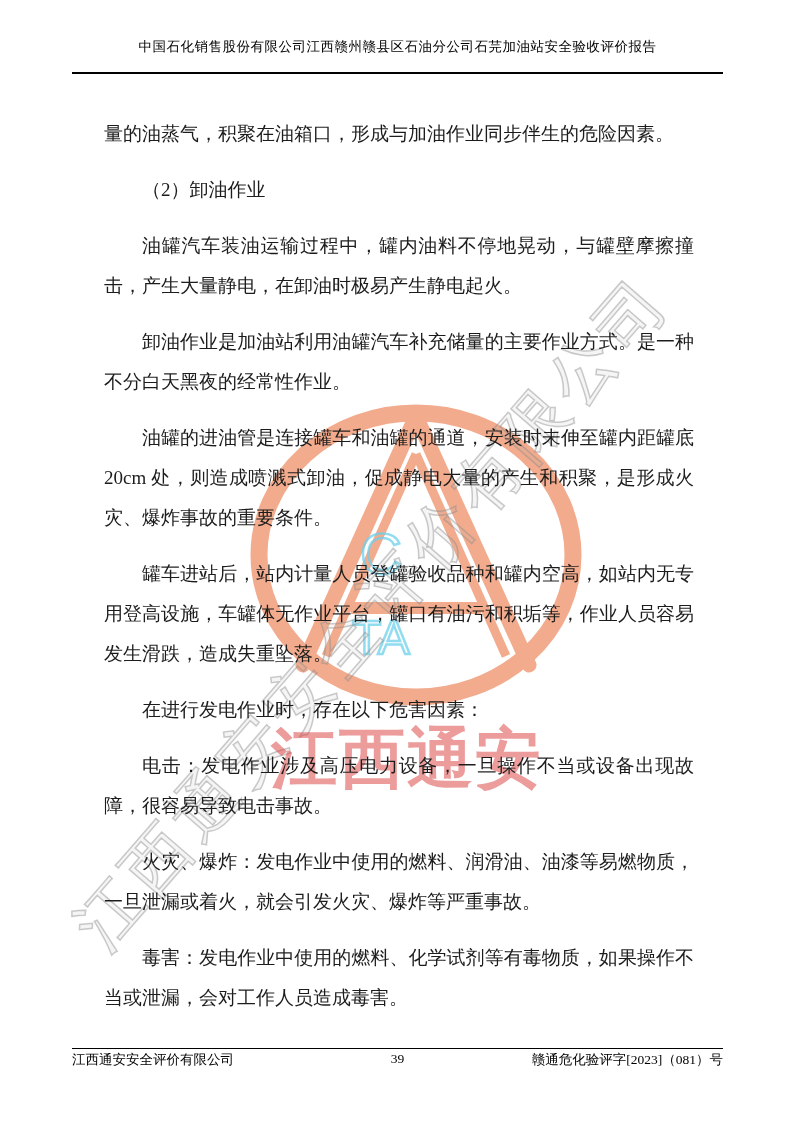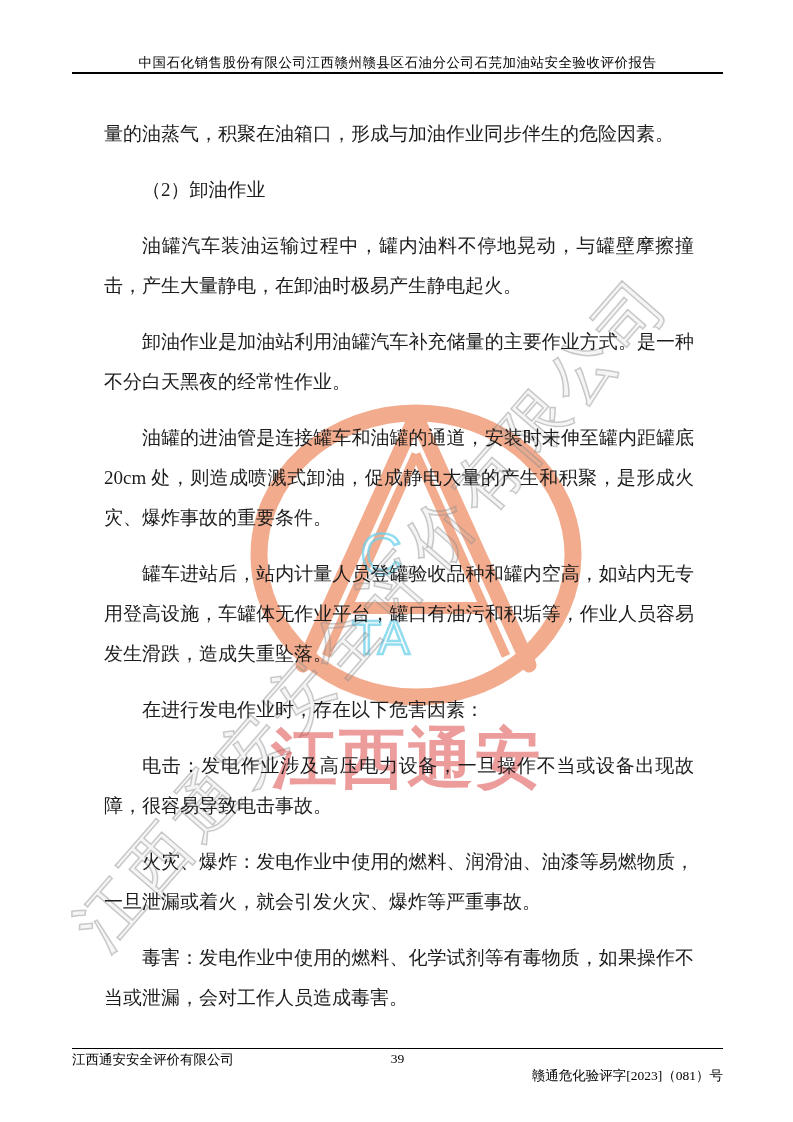--- a/index.html
+++ b/index.html
@@ -6,21 +6,21 @@
   .page{
     position:relative;
     width:793px;height:1122px;
     background:#ffffff;
     overflow:hidden;
     font-family:"Liberation Serif","DejaVu Serif",serif;
     color:#1c1c1c;
   }
   
   .header{
-    position:absolute;top:54px;left:72px;right:70px;
+    position:absolute;top:38px;left:72px;right:70px;
     text-align:center;font-size:13.5px;color:#000;
     letter-spacing:.5px;z-index:2;
   }
   .header-rule{
     position:absolute;top:72px;left:72px;right:70px;
     border-top:2px solid #000;z-index:2;
   }
   
   .content{
     position:absolute;top:98px;left:88px;width:622px;
@@ -35,21 +35,21 @@
     position:absolute;top:1048px;left:72px;right:70px;
     border-top:1.5px solid #000;z-index:2;
   }
   .footer{
     position:absolute;top:1051px;left:72px;right:70px;
     font-size:13.5px;color:#000;z-index:2;
     display:flex;align-items:flex-start;
   }
   .footer .f-left{flex:1;text-align:left;}
   .footer .f-center{flex:1;text-align:center;}
-  .footer .f-right{flex:1;text-align:right;margin-top:16px;}
+  .footer .f-right{flex:1;text-align:right;}
   
   .wm-layer{position:absolute;inset:0;z-index:0;pointer-events:none;}
   .wm-logo{position:absolute;left:248px;top:402px;width:336px;height:306px;opacity:.85;}
   .wm-diagonal{
     position:absolute;left:-60px;top:568px;width:864px;height:90px;
     transform:rotate(-49deg);transform-origin:50% 50%;
     font-size:66px;letter-spacing:6px;white-space:nowrap;
     font-family:"Liberation Sans","DejaVu Sans",sans-serif;
     color:rgba(170,170,170,0.12);
     -webkit-text-stroke:1.5px rgba(140,140,140,0.45);

